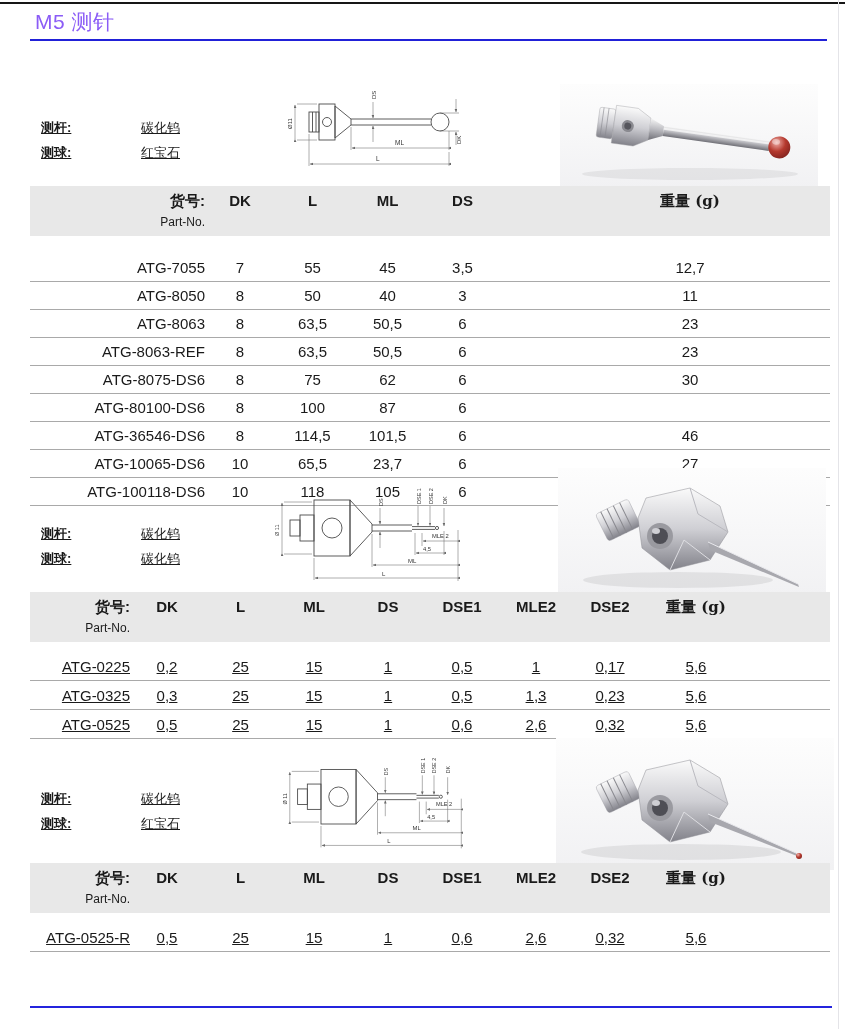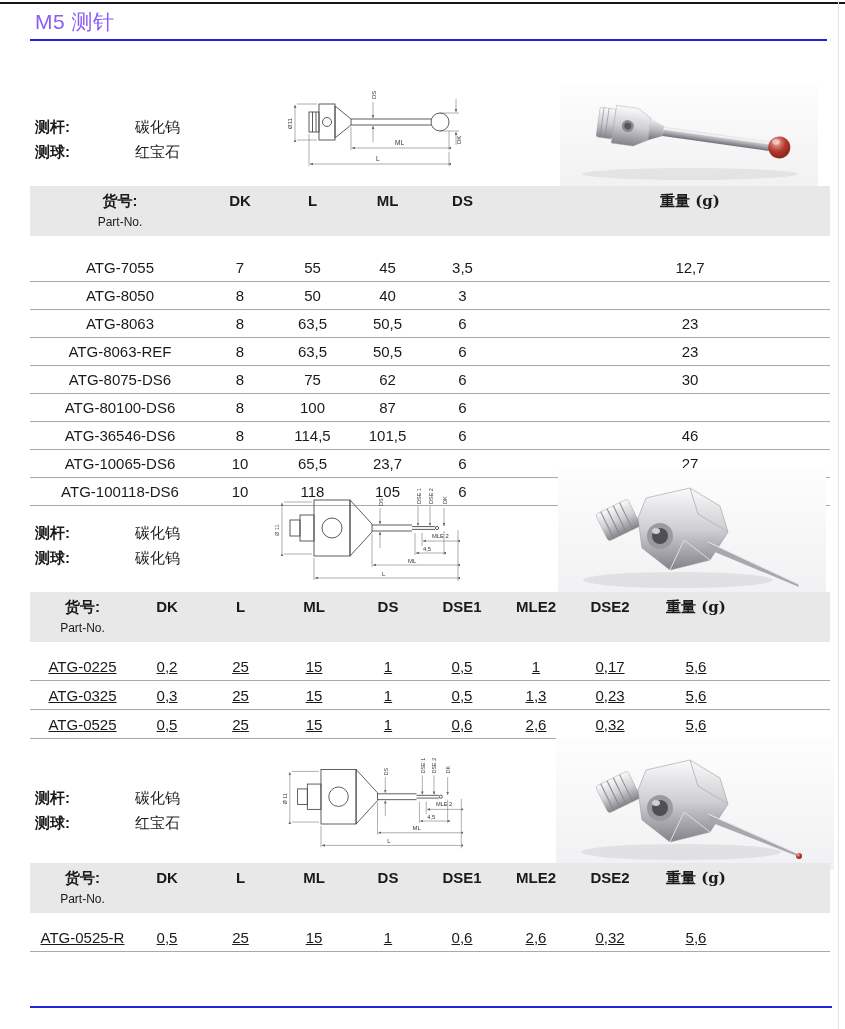--- a/index.html
+++ b/index.html
@@ -4,39 +4,39 @@
 <style>
   html,body{margin:0;padding:0;background:#ffffff;}
   #canvas{position:relative;width:845px;height:1029px;background:#fff;overflow:hidden;
           font-family:"Liberation Sans",sans-serif;color:#1a1a1a;}
   .top-rule{position:absolute;top:2px;left:0;width:845px;height:2px;background:#161616;}
   .page-title{position:absolute;top:8px;left:35px;font-size:21px;letter-spacing:.5px;color:#8b5cf6;}
   .title-rule{position:absolute;top:39px;left:30px;width:797px;height:2px;background:#2121d8;}
   .bottom-rule{position:absolute;top:1006px;left:30px;width:802px;height:2px;background:#2424dd;}
   .right-edge{position:absolute;top:0;left:838px;width:1px;height:1029px;background:#e4e4e8;}
 
-  .mat-labels{position:absolute;left:35px;font-size:15px;}
+  .mat-labels{position:absolute;left:41px;font-size:13px;text-decoration:underline;}
   .mat-row{display:flex;height:25px;align-items:center;}
   .mat-label{width:100px;font-weight:bold;}
   .mat-value{font-family:"DejaVu Serif",serif;}
 
   .dtable{position:absolute;left:30px;width:800px;font-size:15px;}
   .g1{display:grid;grid-template-columns:175px 70px 75px 75px 75px 330px;}
   .g2{display:grid;grid-template-columns:100px 74px 73px 74px 74px 74px 74px 74px 183px;}
   .thead{background:#e8e8e8;height:50px;align-items:start;}
   .thead .cell{padding-top:6px;}
   .thead .cn{font-weight:bold;font-size:15px;}
   .thead .en{font-size:12px;margin-top:4px;font-weight:400;}
   .hb{font-weight:bold;}
   .mb18{margin-bottom:18px;}
   .mb10{margin-bottom:10px;}
   .trow{height:27px;border-bottom:1px solid #a9a9a9;align-items:center;}
   .trow28{height:28px;text-decoration:underline;}
   .c{text-align:center;}
-  .partcell,.hpart{padding-left:5px;text-align:center;}
+  .partcell,.hpart{padding-left:5px;text-align:right;}
   .w1{text-align:center;padding-left:50px;}
   .w2{text-align:center;padding-right:85px;}
   .serif{font-family:"DejaVu Serif",serif;font-weight:700;}
 
   .abs{position:absolute;}
   svg text{font-family:"Liberation Sans",sans-serif;fill:#333;}
   .dln{stroke:#4a4a4a;stroke-width:.9;fill:none;}
   .dim{stroke:#6a6a6a;stroke-width:.55;fill:none;}
 </style>
 </head>
@@ -157,20 +157,21 @@
         <div class="c">45</div>
         <div class="c">3,5</div>
         <div class="w1">12,7</div>
     </div>
     <div class="trow g1">
       <div class="partcell">ATG-8050</div>
         <div class="c">8</div>
         <div class="c">50</div>
         <div class="c">40</div>
         <div class="c">3</div>
+        <div class="w1">11</div>
     </div>
     <div class="trow g1">
       <div class="partcell">ATG-8063</div>
         <div class="c">8</div>
         <div class="c">63,5</div>
         <div class="c">50,5</div>
         <div class="c">6</div>
         <div class="w1">23</div>
     </div>
     <div class="trow g1">

